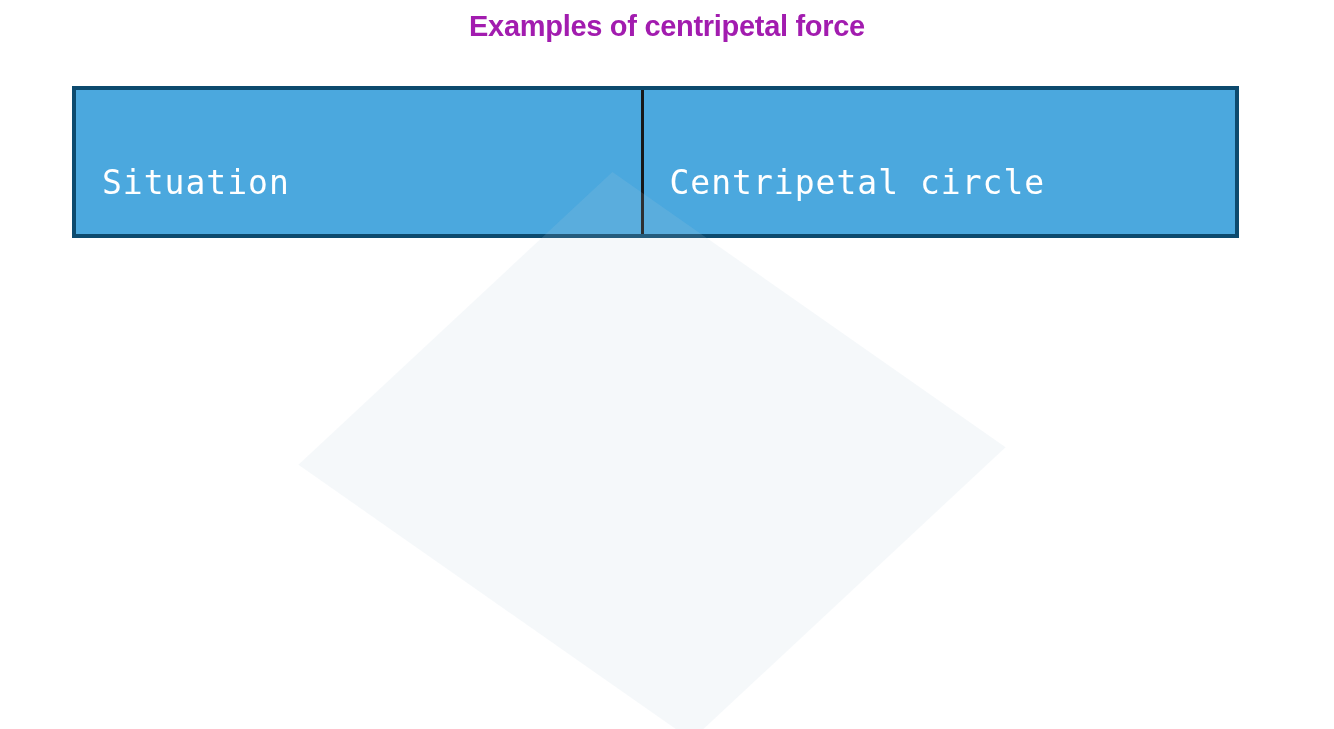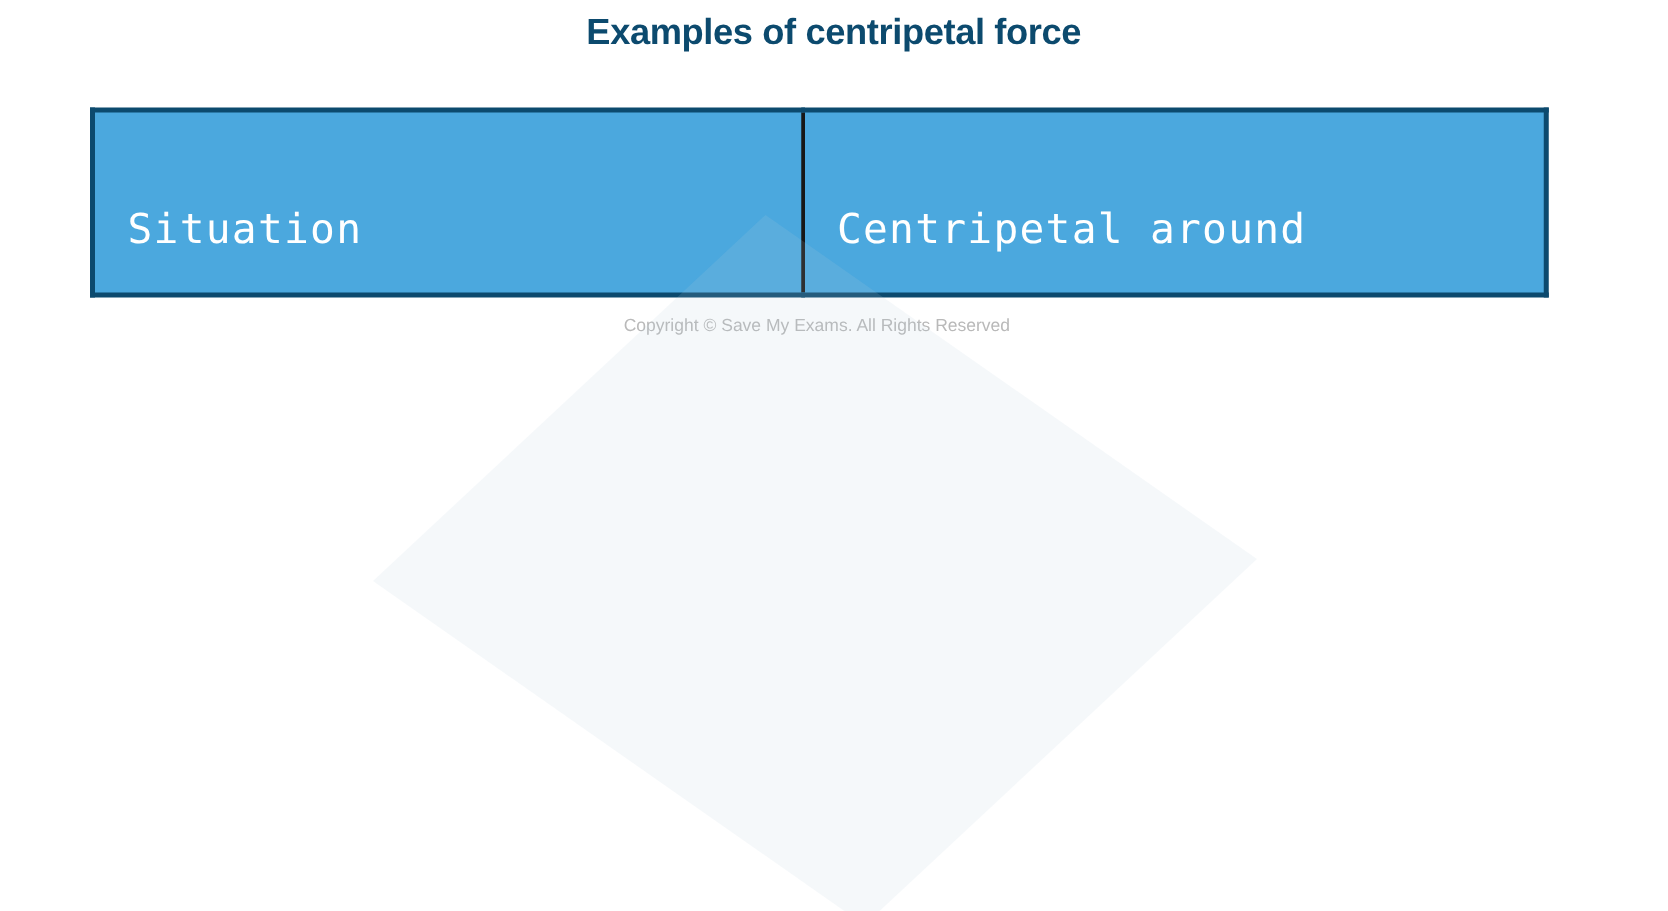--- a/index.html
+++ b/index.html
@@ -13,21 +13,21 @@
     height: 729px;
     background: #ffffff;
     overflow: hidden;
     font-family: "Liberation Sans", sans-serif;
   }
   .page-title {
     margin: 10px 0 0 0;
     text-align: center;
     font-size: 29px;
     font-weight: 700;
-    color: #0c4a6e;
+    color: #a21caf;
     letter-spacing: -0.3px;
     font-family: "Liberation Sans", sans-serif;
   }
   .table-wrap {
     position: relative;
     margin: 43px 0 0 72px;
     width: 1163px;
   }
   table.force-table {
     border-collapse: collapse;
@@ -96,24 +96,23 @@
 
   <div class="table-wrap">
     <table class="force-table">
       <colgroup>
         <col style="width:568px">
         <col style="width:595px">
       </colgroup>
       <thead>
         <tr>
           <th class="header-cell">Situation</th>
-          <th class="header-cell">Centripetal around</th>
+          <th class="header-cell">Centripetal circle</th>
         </tr>
       </thead>
       <tbody>
       </tbody>
     </table>
     <div class="watermark"></div>
   </div>
 
-  <div class="footer-note">Copyright © Save My Exams. All Rights Reserved</div>
 
 </div>
 
 </body></html>

